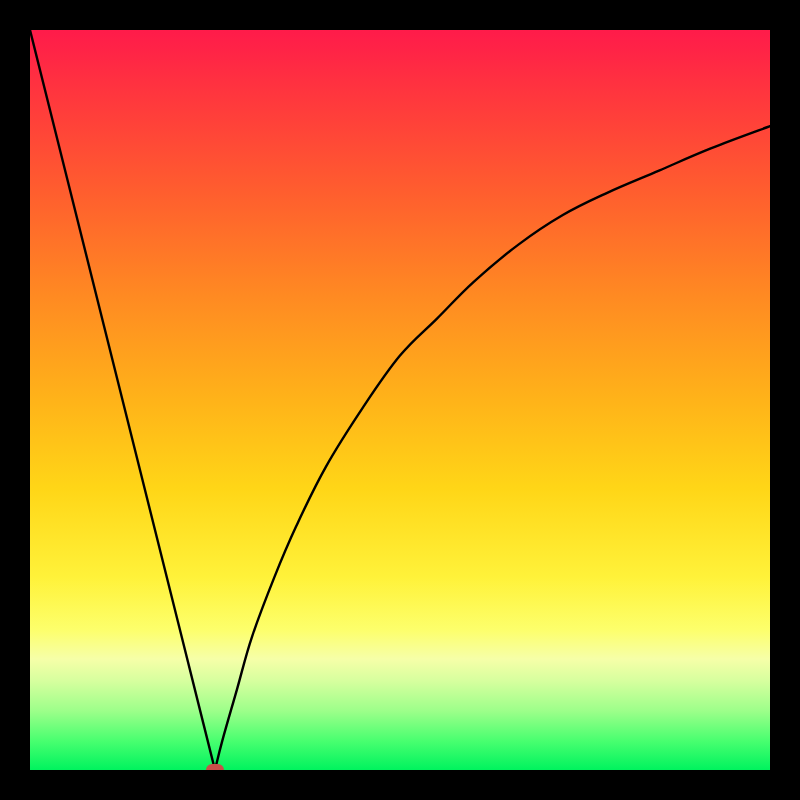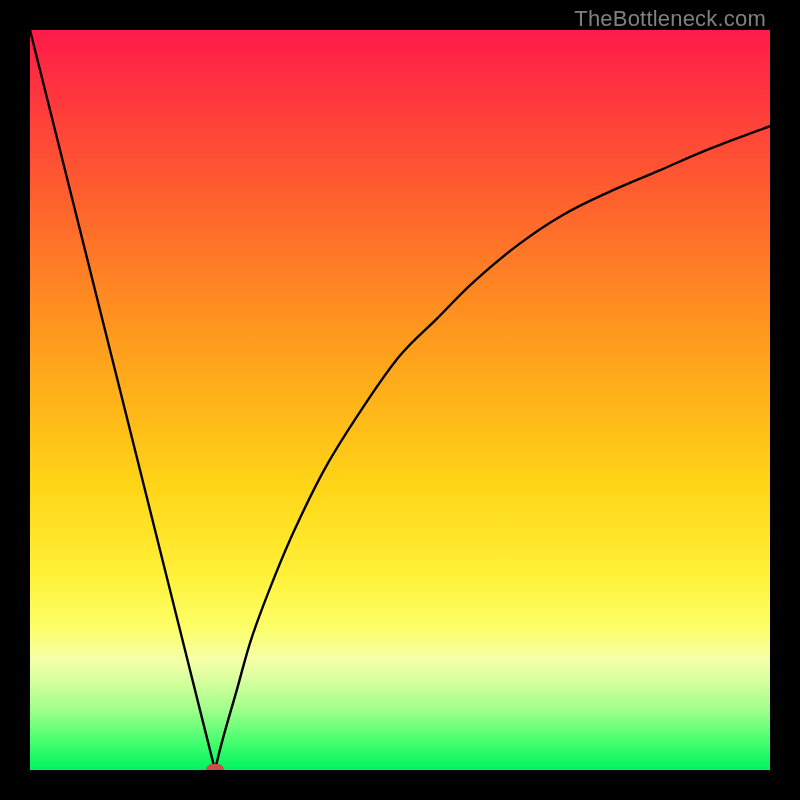--- a/index.html
+++ b/index.html
@@ -62,21 +62,20 @@
     height: 12px;
     border-radius: 6px;
     background: #c95049;
     transform: translate(-50%, -50%);
   }
 </style>
 </head>
 <body>
 
 <div class="frame">
-  <div class="watermark">TheBottleneck.com</div>
   <div class="plot">
     <svg class="curve" width="740" height="740" viewBox="0 0 740 740">
       <path id="left-path" fill="none" stroke="#000" stroke-width="2.4" stroke-linecap="round" d="M0.0 0.0 L37.0 148.0 L74.0 296.0 L111.0 444.0 L148.0 592.0 L173.9 695.6 L185.0 740.0"></path>
       <path id="right-path" fill="none" stroke="#000" stroke-width="2.4" stroke-linecap="round" d="M 185.0 740.0 C 186.3 734.7, 188.4 725.1, 192.4 710.4 C 196.4 695.7, 201.9 677.2, 207.2 658.6 C 212.5 640.0, 215.3 626.8, 222.0 606.8 C 228.7 586.8, 236.2 567.6, 244.2 547.6 C 252.2 527.6, 257.1 515.8, 266.4 495.8 C 275.7 475.8, 284.0 457.9, 296.0 436.6 C 308.0 415.3, 319.7 397.4, 333.0 377.4 C 346.3 357.4, 356.7 341.6, 370.0 325.6 C 383.3 309.6, 393.7 301.9, 407.0 288.6 C 420.3 275.3, 429.3 264.9, 444.0 251.6 C 458.7 238.3, 472.4 226.6, 488.4 214.6 C 504.4 202.6, 516.8 194.3, 532.8 185.0 C 548.8 175.7, 559.9 170.8, 577.2 162.8 C 594.5 154.8, 610.4 148.6, 629.0 140.6 C 647.6 132.6, 660.8 126.4, 680.8 118.4 C 700.8 110.4, 729.3 100.2, 740.0 96.2"></path>
     </svg>
     <div id="marker" class="marker" style="left: 185px; top: 740px; background: rgb(201, 80, 73);"></div>
   </div>
 </div>
 
 </body></html>

